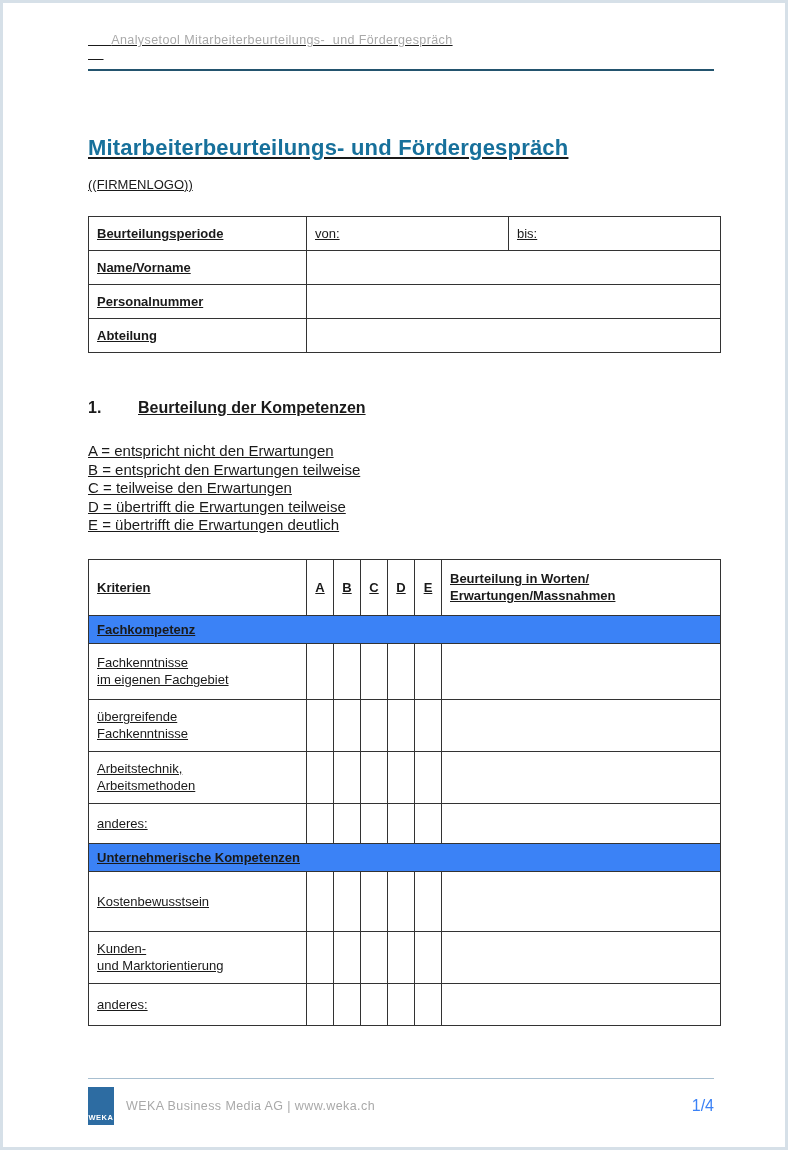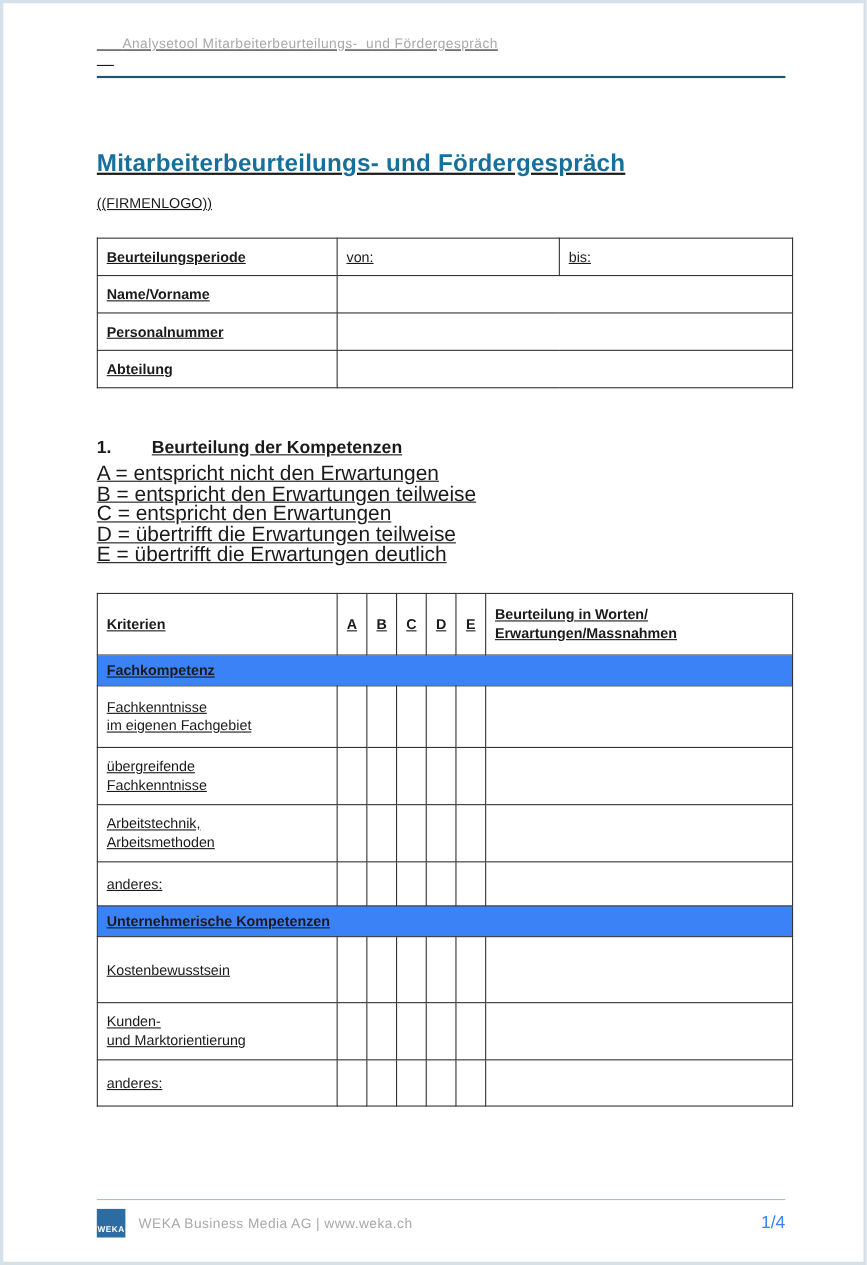--- a/index.html
+++ b/index.html
@@ -73,22 +73,22 @@
   .section-heading {
     margin-top: 46px;
     font-size: 16px;
     font-weight: bold;
   }
   .section-heading .sec-num {
     display: inline-block;
     width: 50px;
   }
   .legend {
-    margin-top: 5px;
-    font-size: 19px;
+    margin-top: 25px;
+    font-size: 15px;
     line-height: 18.5px;
   }
 
   
   .comp-table { margin-top: 24px; }
   .comp-table td.crit {
     white-space: pre-line;
     line-height: 17px;
   }
   .comp-table td.grade-head {
@@ -125,21 +125,21 @@
   .footer-rule {
     border-top: 1px solid #a8bfd0;
     margin-bottom: 8px;
   }
   .footer-row {
     display: flex;
     align-items: center;
   }
   .weka-logo {
     width: 26px;
-    height: 26px;
+    height: 38px;
     background: #2d6ca2;
     color: #ffffff;
     font-size: 7.5px;
     font-weight: bold;
     letter-spacing: 0.5px;
     display: flex;
     align-items: flex-end;
     justify-content: center;
     padding-bottom: 3px;
     box-sizing: border-box;
@@ -197,21 +197,21 @@
     </tbody>
       </table>
 
     <div class="section-heading">
       <span class="sec-num">1.</span><span class="sec-title">Beurteilung der Kompetenzen</span>
     </div>
 
     <div class="legend">
       <div>A = entspricht nicht den Erwartungen</div>
       <div>B = entspricht den Erwartungen teilweise</div>
-      <div>C = entspricht den Erwartungen</div>
+      <div>C = teilweise den Erwartungen</div>
       <div>D = übertrifft die Erwartungen teilweise</div>
       <div>E = übertrifft die Erwartungen deutlich</div>
     </div>
 
     <table class="comp-table">
       <colgroup>
         <col style="width:218px">
         <col style="width:27px">
           <col style="width:27px">
           <col style="width:27px">

